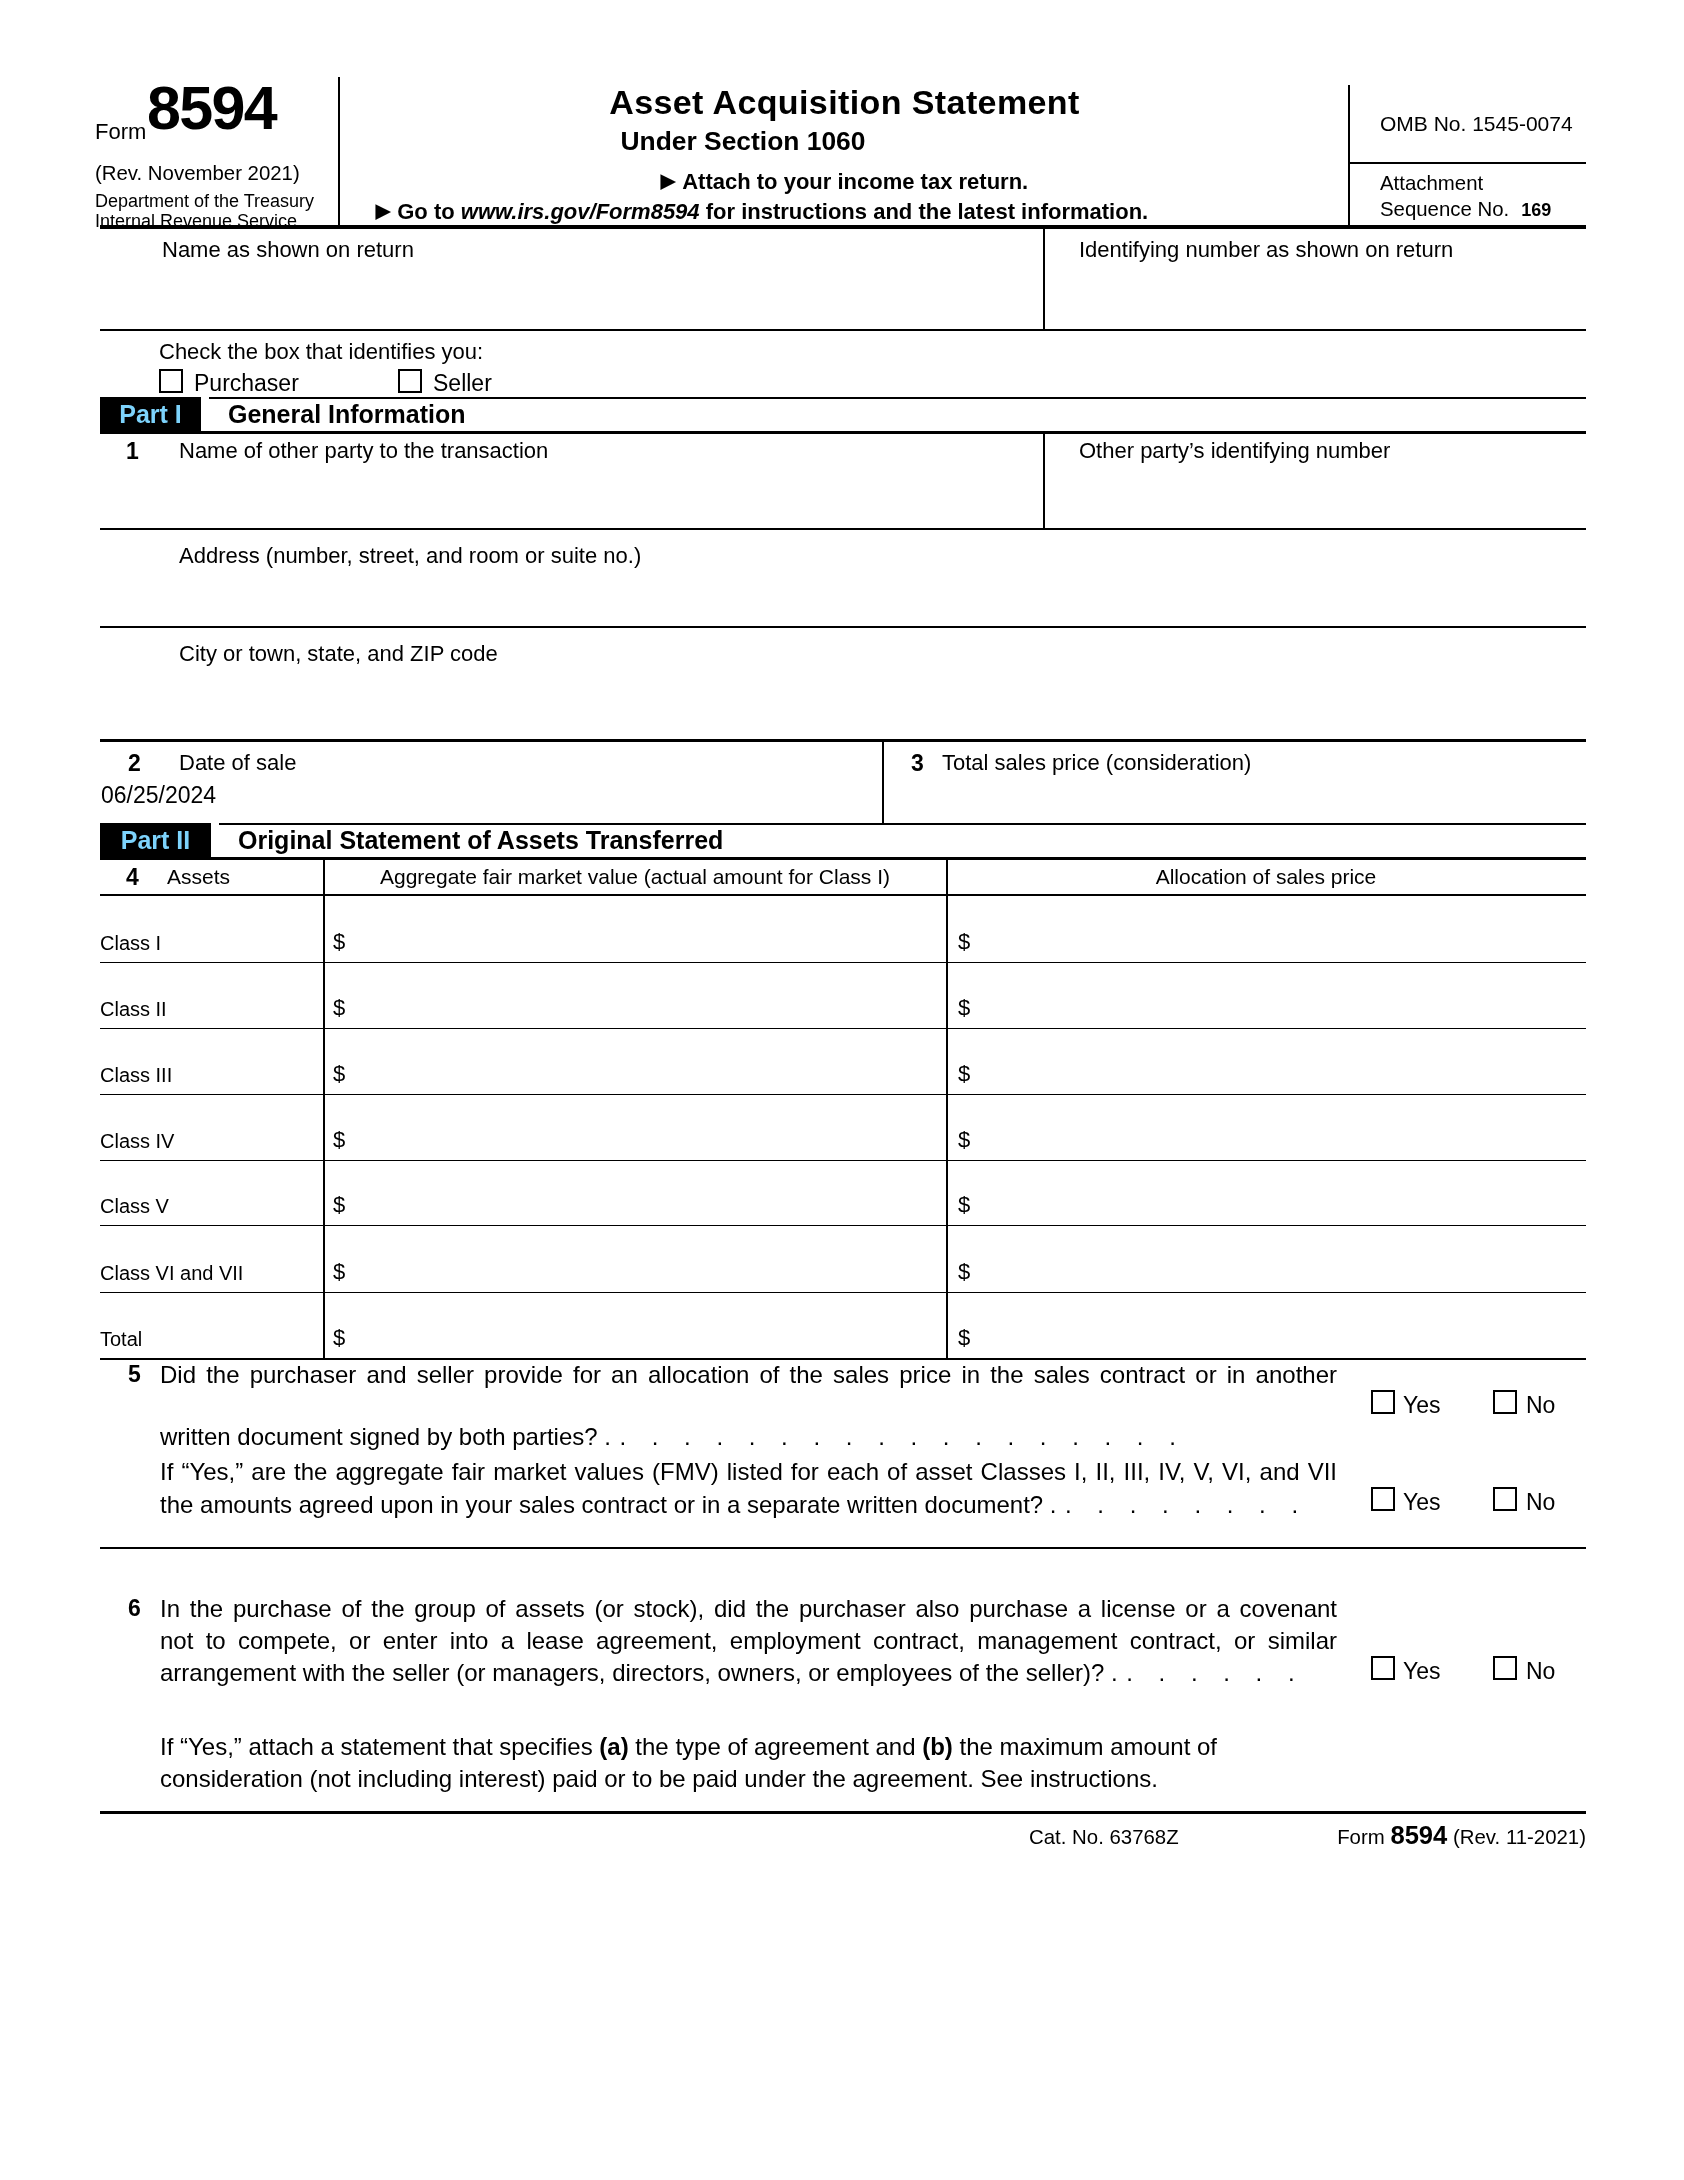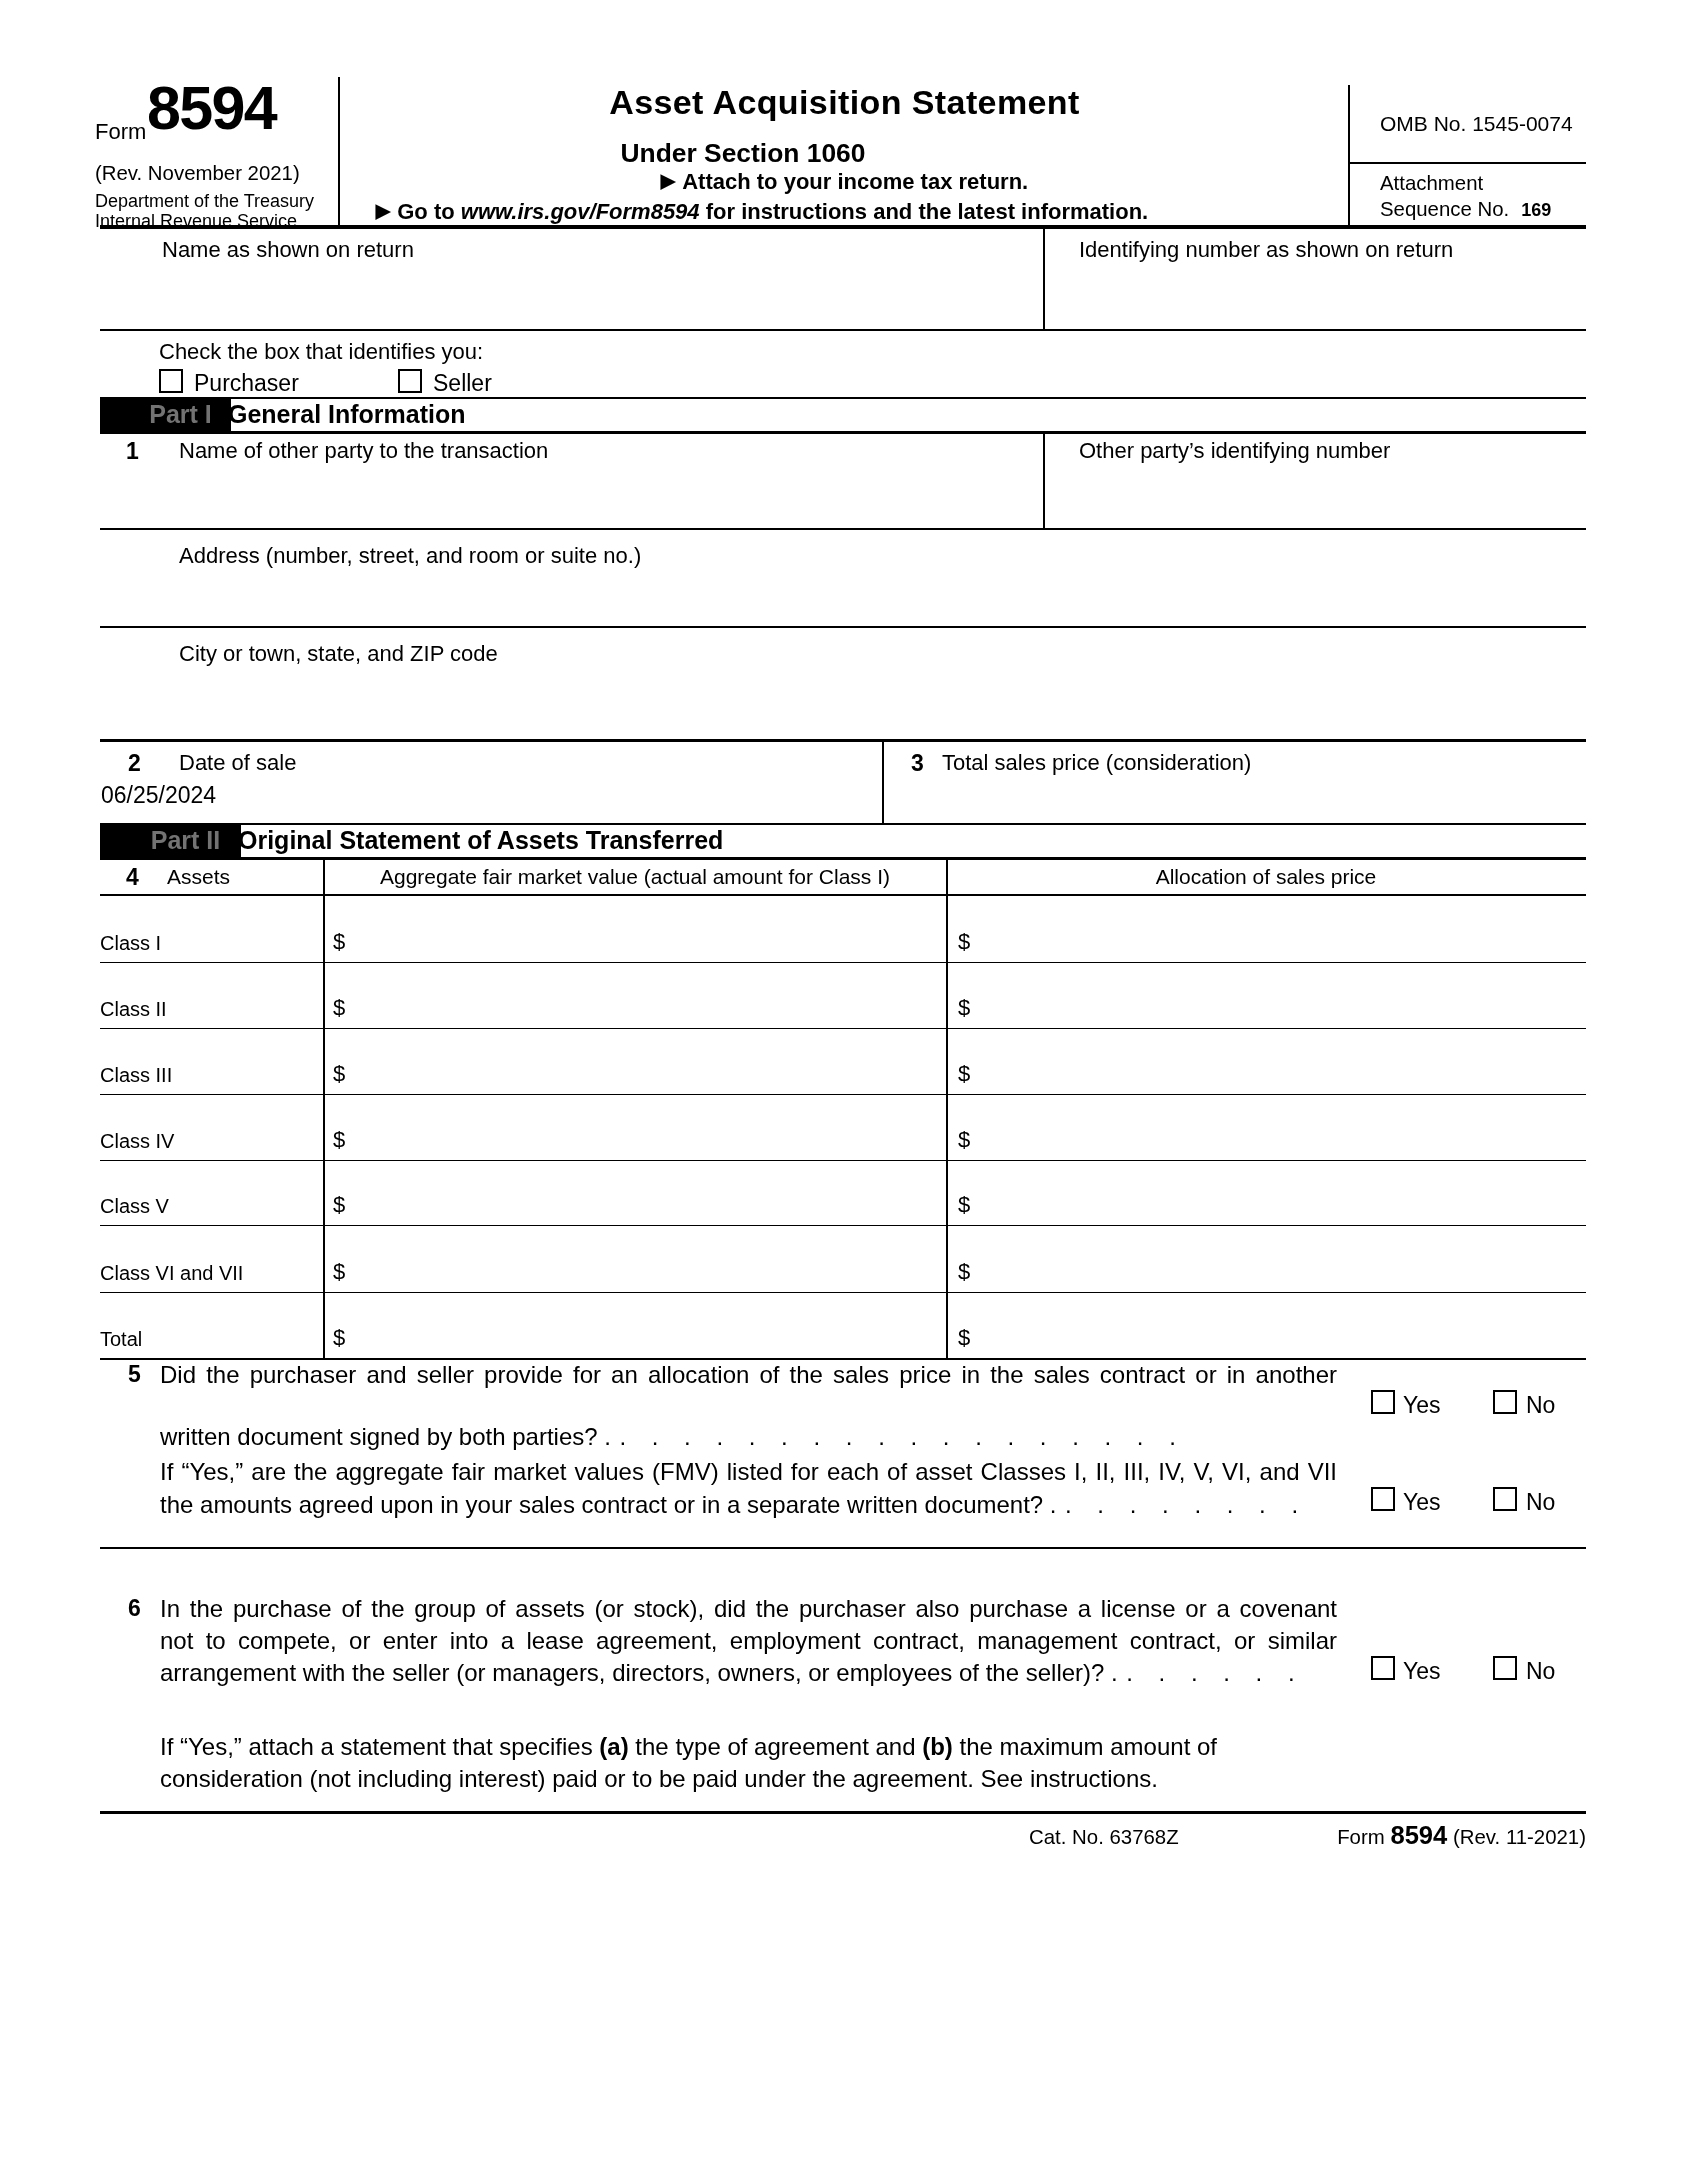--- a/index.html
+++ b/index.html
@@ -19,22 +19,22 @@
   .num{font-weight:bold;font-size:23px;}
   .bold{font-weight:bold;}
   .italic{font-style:italic;}
   .center{text-align:center;}
   .title1{font-size:34px;font-weight:bold;letter-spacing:0.4px;}
   .title2{font-size:26.4px;font-weight:bold;}
   .hline-b{font-size:22px;font-weight:bold;}
   .formnum{font-size:61px;font-weight:bold;letter-spacing:-1.7px;line-height:60px;}
   .part-bar{position:absolute;left:100px;width:1486px;height:34px;border-bottom:3.4px solid #000;}
   .part-bar .top-edge{position:absolute;left:109px;right:0;top:0;height:1.7px;background:#000;}
-  .part-chip{position:absolute;left:0;top:0;height:100%;background:#000;color:#737373;
-    display:flex;align-items:center;justify-content:center;font-weight:bold;font-size:25px;padding-left:30px;}
+  .part-chip{position:absolute;left:0;top:0;height:100%;background:#000;color:#7dd3fc;
+    display:flex;align-items:center;justify-content:center;font-weight:bold;font-size:25px;}
   .part-title{position:absolute;top:3.4px;font-weight:bold;font-size:25px;}
   .checkbox{position:absolute;width:24px;height:24px;border:2.1px solid #000;background:#fff;box-sizing:border-box;}
   .cb-label{position:absolute;font-size:23px;}
   .q-line{position:absolute;font-size:24px;white-space:nowrap;}
   .q-line.j{white-space:normal;width:1177px;text-align:justify;text-align-last:justify;}
   .dots{word-spacing:19px;margin-left:8.5px;}
   .table-head{font-size:21px;}
   .row-label{position:absolute;left:0;bottom:6.8px;font-size:20px;}
   .dollar{position:absolute;bottom:6.8px;font-size:22px;}
   .field{position:absolute;font-size:23px;}
@@ -53,21 +53,21 @@
     <span class="lbl">Form</span>
   </div>
   <div class="abs formnum" style="left:147px;top:78px;">8594</div>
   <div class="abs" style="left:95px;top:162px;font-size:20.4px;">(Rev. November 2021)</div>
   <div class="abs sm" style="left:95px;top:191px;">Department of the Treasury</div>
   <div class="abs sm" style="left:95px;top:211px;">Internal Revenue Service</div>
 
   <div class="vline" style="left:338px;top:77px;width:2.1px;height:150px;"></div>
 
   <div class="abs title1 center" style="left:340px;top:83px;width:1009px;">Asset Acquisition Statement</div>
-  <div class="abs title2 center" style="left:340px;top:138px;width:806px;">Under Section 1060</div>
+  <div class="abs title2 center" style="left:340px;top:126px;width:806px;">Under Section 1060</div>
   <div class="abs hline-b center" style="left:340px;top:169px;width:1009px;">
     <span class="arrow">▶</span><span>Attach to your income tax return.</span>
   </div>
   <div class="abs hline-b center" style="left:340px;top:199px;width:844px;">
     <span class="arrow">▶</span><span>Go to </span><span class="italic">www.irs.gov/Form8594</span><span> for instructions and the latest information.</span>
   </div>
 
   <div class="vline" style="left:1348px;top:85px;width:2.1px;height:141px;"></div>
   <div class="abs" style="left:1380px;top:112px;font-size:21px;">OMB No. 1545-0074</div>
   <div class="rule" style="left:1348px;top:162px;width:238px;height:1.7px;"></div>

